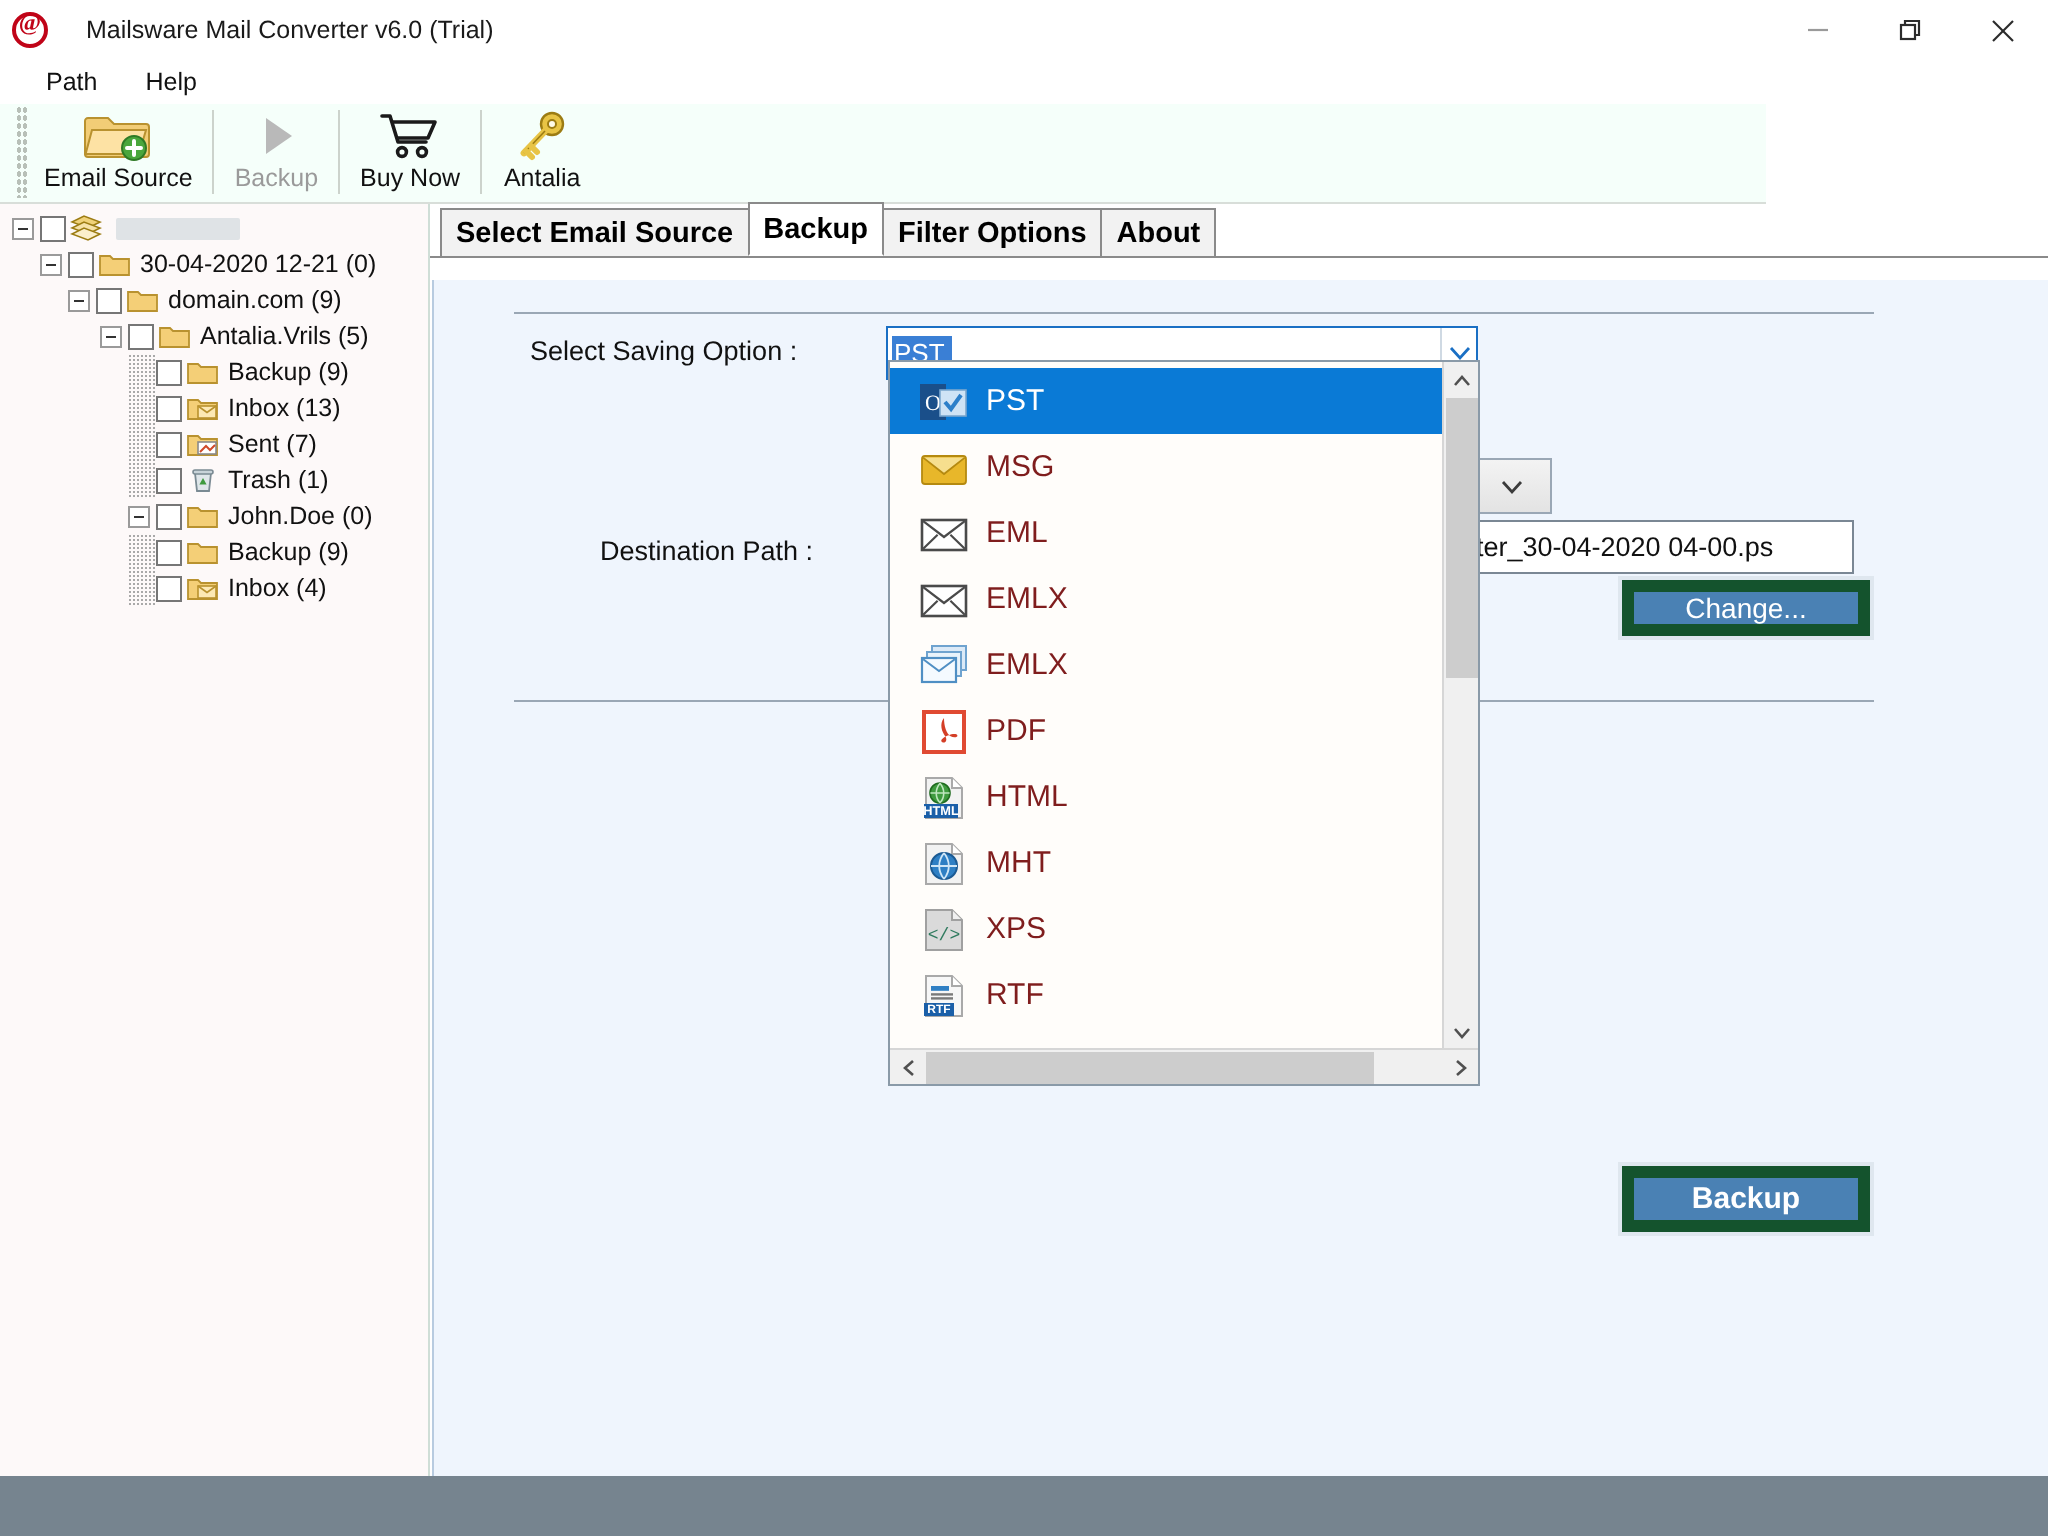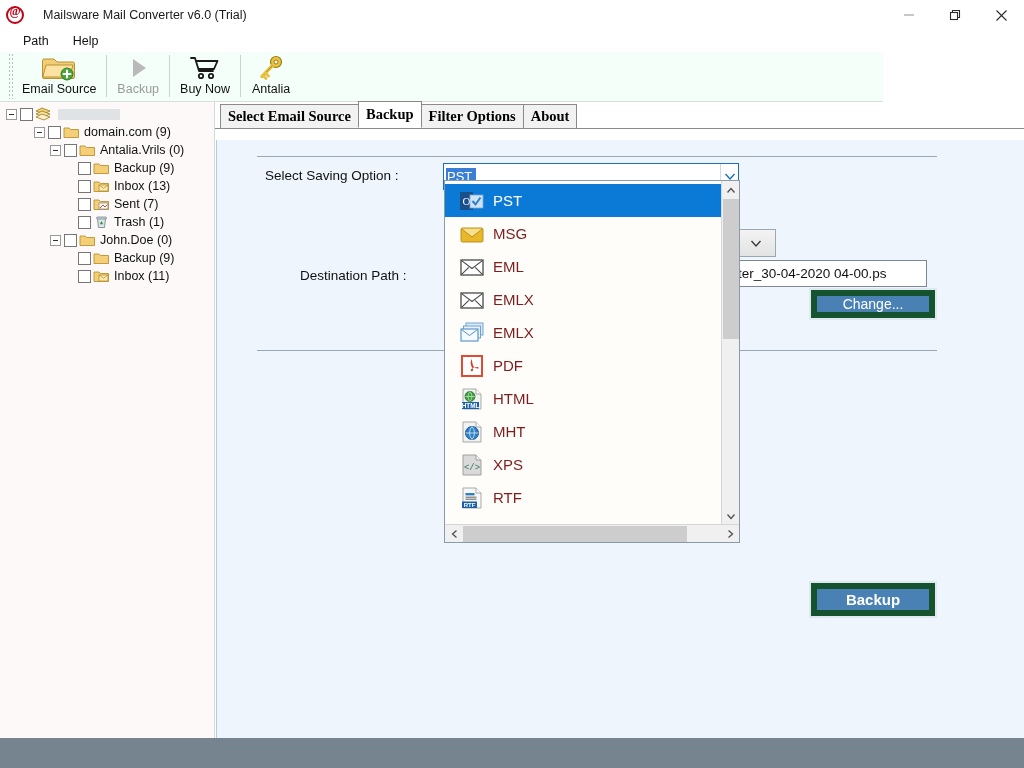--- a/index.html
+++ b/index.html
@@ -126,21 +126,21 @@
     background: #ffffff;
     border-bottom: 1px solid #8a8a8a;
     display: flex; align-items: flex-end; padding-left: 5px;
   }
   .tab {
     height: 24px; padding: 0 7px;
     display: flex; align-items: center; justify-content: center;
     font-size: 14.5px; font-weight: bold; color: #000;
     border: 1px solid #8a8a8a; border-bottom: none;
     background: #f2f2f2; margin-right: -1px;
-    font-family: Liberation Serif, serif;
+    font-family: Liberation Sans, sans-serif;
   }
   .tab.active {
     background: #ffffff; height: 27px; position: relative; z-index: 3;
     border-bottom: 1px solid #ffffff;
   }
 
   
   .main {
     position: absolute; top: 140px; left: 216px; width: 808px; height: 609px;
     background: #eff5fd;
@@ -338,41 +338,51 @@
       <div class="ficon">
         <svg width="17" height="14" viewBox="0 0 17 14">
           <path d="M1 4 l6-3 8 3 -6 3 Z" fill="#f0d27a" stroke="#9c7c13" stroke-width=".8"></path>
           <path d="M1 7 l6-3 8 3 -6 3 Z" fill="#f6e2a8" stroke="#9c7c13" stroke-width=".8"></path>
           <path d="M1 10 l6-3 8 3 -6 3 Z" fill="#fbefcc" stroke="#9c7c13" stroke-width=".8"></path>
         </svg>
       </div>
       <span class="redact"></span>
     </div>
 
+    <div class="tnode" style="padding-left:20px">
+      <div class="expander"></div>
+      <div class="cbx"></div>
+      <div class="ficon">
+        <svg width="17" height="14" viewBox="0 0 17 14">
+            <path d="M1 3 h5 l1.5 1.5 h8 v8 h-14.5 Z" fill="#f4cf77" stroke="#b9922f" stroke-width=".9"></path>
+          </svg>
+      </div>
+      <span class="tlabel">30-04-2020 12-21 (0)</span>
+    </div>
 
     <div class="tnode" style="padding-left:34px">
       <div class="expander"></div>
       <div class="cbx"></div>
       <div class="ficon">
         <svg width="17" height="14" viewBox="0 0 17 14">
             <path d="M1 3 h5 l1.5 1.5 h8 v8 h-14.5 Z" fill="#f4cf77" stroke="#b9922f" stroke-width=".9"></path>
           </svg>
       </div>
       <span class="tlabel">domain.com (9)</span>
     </div>
 
     <div class="tnode" style="padding-left:50px">
       <div class="expander"></div>
       <div class="cbx"></div>
       <div class="ficon">
         <svg width="17" height="14" viewBox="0 0 17 14">
             <path d="M1 3 h5 l1.5 1.5 h8 v8 h-14.5 Z" fill="#f4cf77" stroke="#b9922f" stroke-width=".9"></path>
           </svg>
       </div>
-      <span class="tlabel">Antalia.Vrils (0)</span>
+      <span class="tlabel">Antalia.Vrils (5)</span>
     </div>
 
     <div class="tnode" style="padding-left:64px">
       <div class="dots"></div>
       <div class="cbx"></div>
       <div class="ficon">
         <svg width="17" height="14" viewBox="0 0 17 14">
             <path d="M1 3 h5 l1.5 1.5 h8 v8 h-14.5 Z" fill="#f4cf77" stroke="#b9922f" stroke-width=".9"></path>
           </svg>
       </div>
@@ -411,21 +421,21 @@
       <div class="ficon">
         <svg width="17" height="14" viewBox="0 0 17 14">
           <path d="M4.5 3.5 h8 l-1 9 h-6 Z" fill="#dfe6ea" stroke="#7a8a93" stroke-width=".9"></path>
           <rect x="3.5" y="2" width="10" height="2" rx="1" fill="#c8d3d9" stroke="#7a8a93" stroke-width=".8"></rect>
           <path d="M8.5 6 l1.8 3.2 h-3.6 Z" fill="#3e9a3e"></path>
         </svg>
       </div>
       <span class="tlabel">Trash (1)</span>
     </div>
 
-    <div class="tnode" style="padding-left:50px">
+    <div class="tnode" style="padding-left:64px">
       <div class="expander"></div>
       <div class="cbx"></div>
       <div class="ficon">
         <svg width="17" height="14" viewBox="0 0 17 14">
             <path d="M1 3 h5 l1.5 1.5 h8 v8 h-14.5 Z" fill="#f4cf77" stroke="#b9922f" stroke-width=".9"></path>
           </svg>
       </div>
       <span class="tlabel">John.Doe (0)</span>
     </div>
 
@@ -443,21 +453,21 @@
     <div class="tnode" style="padding-left:64px">
       <div class="dots"></div>
       <div class="cbx"></div>
       <div class="ficon">
         <svg width="17" height="14" viewBox="0 0 17 14">
           <path d="M1 3 h5 l1.5 1.5 h8 v8 h-14.5 Z" fill="#f4cf77" stroke="#b9922f" stroke-width=".9"></path>
           <rect x="6" y="6" width="9" height="6" fill="#fde9b4" stroke="#b9922f" stroke-width=".8"></rect>
           <path d="M6 6 l4.5 3.2 L15 6" fill="none" stroke="#b9922f" stroke-width=".8"></path>
         </svg>
       </div>
-      <span class="tlabel">Inbox (11)</span>
+      <span class="tlabel">Inbox (4)</span>
     </div>
   </div>
 
   <div class="tabstrip">
     <div class="tab">Select Email Source</div>
     <div class="tab active">Backup</div>
     <div class="tab">Filter Options</div>
     <div class="tab">About</div>
   </div>
 

